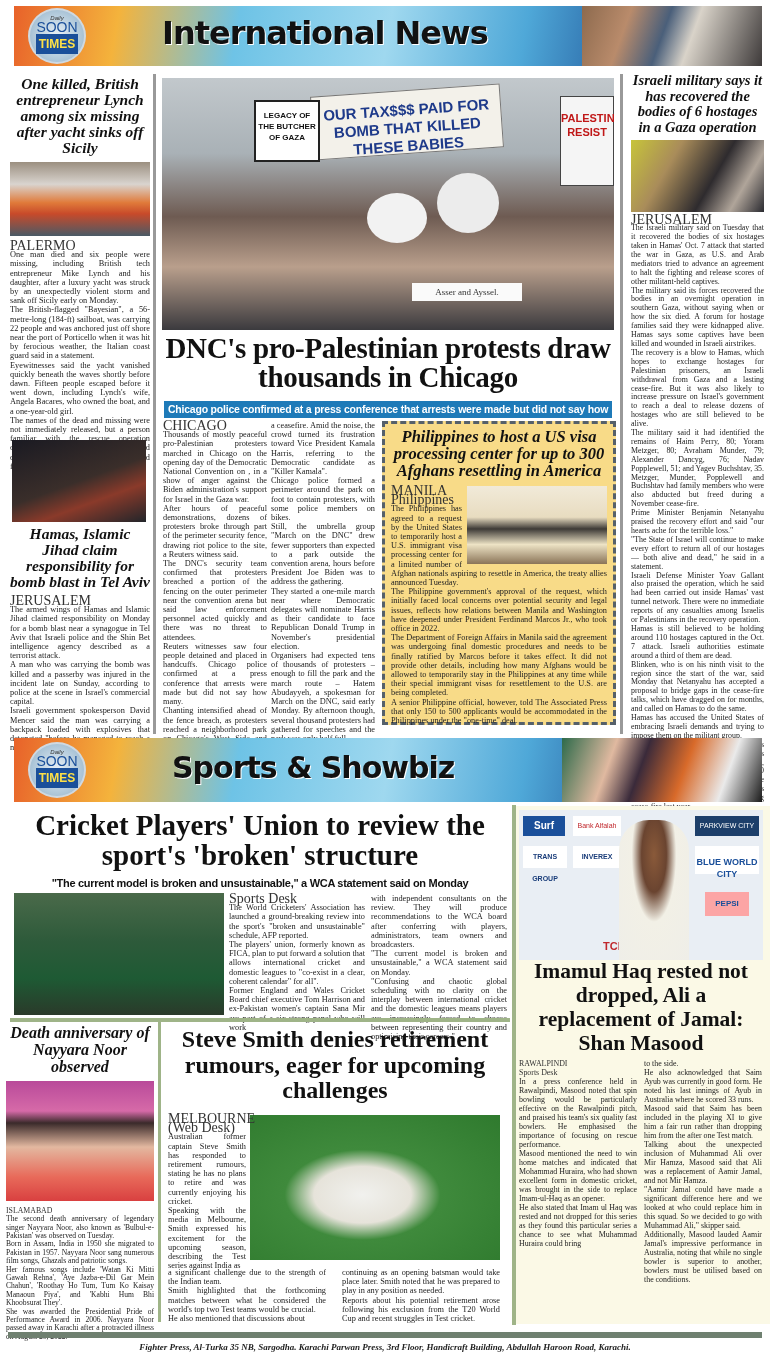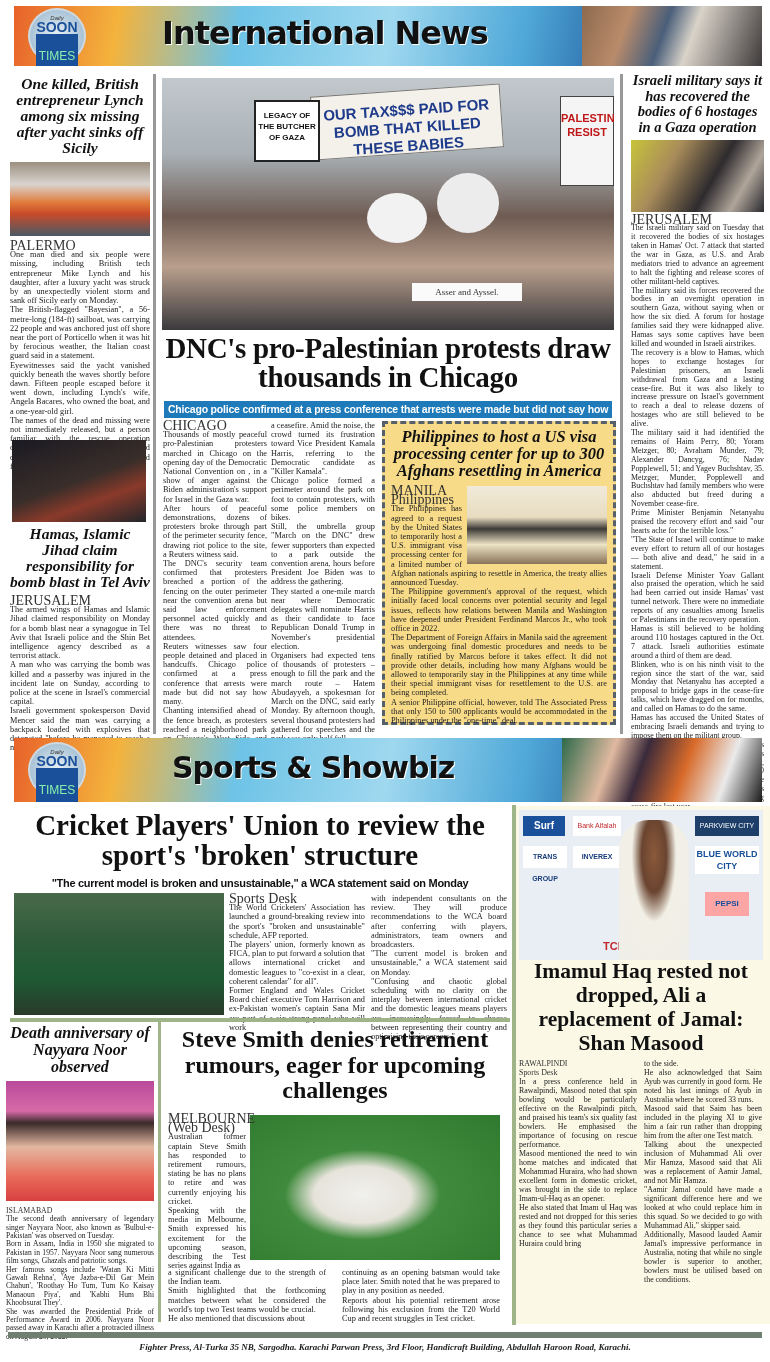--- a/index.html
+++ b/index.html
@@ -1,22 +1,22 @@
 <!DOCTYPE html>
 <html><head>
 <meta charset="utf-8">
 <style>
 *{box-sizing:border-box;margin:0;padding:0}
 body{width:770px;height:1362px;background:#fff;font-family:"Liberation Serif",serif;color:#111;position:relative;overflow:hidden}
 .abs{position:absolute}
 .banner{left:14px;width:748px;height:60px;background:linear-gradient(100deg,#e8622a 0%,#f4b33c 14%,#6ec3e6 30%,#9fd8ef 50%,#4fa8d8 68%,#2c6aa8 80%,#c9d6e3 100%);overflow:hidden}
 .banner .logo{position:absolute;left:14px;top:2px;width:58px;height:56px;border-radius:50%;background:radial-gradient(circle,#e9f1f7 0%,#a9c3d6 70%,#7d9db4 100%);border:2px solid #cfd9e2;text-align:center;font-family:"Liberation Sans",sans-serif}
 .logo .daily{font-size:6px;font-style:italic;color:#333;margin-top:5px;display:block}
-.logo .soon{font-size:14px;font-weight:bold;color:#1a4f9a;display:block;line-height:13px}
-.logo .times{font-size:12px;font-weight:normal;color:#86efac;background:#1a4f9a;display:inline-block;padding:16px 3px;line-height:12px}
+.logo .soon{font-size:14px;font-weight:normal;color:#1a4f9a;display:block;line-height:13px}
+.logo .times{font-size:12px;font-weight:bold;color:#fde047;background:#1a4f9a;display:inline-block;padding:4px 3px;line-height:12px}
 .banner .btitle{position:absolute;left:148px;top:8px;font-family:"DejaVu Sans",sans-serif;font-weight:bold;font-size:32px;color:#111;letter-spacing:-1px;text-shadow:1px 1px 0 #fff}
 .banner .collage{position:absolute;right:0;top:0;width:180px;height:60px;background:linear-gradient(110deg,#8d6a4e 0%,#b98b6b 25%,#4a5f7a 45%,#d9d3c9 60%,#3e3a3a 100%)}
 .col-rule{background:#999}
 .hl{font-weight:bold;text-align:center;color:#111}
 .it{font-style:italic}
 .body{font-size:8.3px;line-height:9.2px;text-align:justify;color:#222}
 .body p{margin:0}
 .dateline{font-size:14px;line-height:9.2px;color:#333}
 .img{background:#888;overflow:hidden}
 .subbar{background:#1e7ab8;color:#fff;font-family:"Liberation Sans",sans-serif;font-weight:bold;font-size:10.5px;text-align:center;line-height:16px;letter-spacing:-0.2px}
@@ -195,21 +195,21 @@
 </div>
 
 <div class="abs green-rule" style="left:512px;top:805px;width:4px;height:520px"></div>
 <div class="abs cream" style="left:516px;top:806px;width:260px;height:518px">
   <div class="img" style="position:absolute;left:3px;top:4px;width:244px;height:150px;background:#e9eef4">
     <div class="abs" style="left:4px;top:6px;width:42px;height:20px;background:#1a4f9a;color:#fff;font-family:'Liberation Sans',sans-serif;font-weight:bold;font-size:10px;text-align:center;line-height:20px">Surf</div>
     <div class="abs" style="left:54px;top:6px;width:48px;height:20px;background:#fff;color:#c0282d;font-family:'Liberation Sans',sans-serif;font-size:7px;text-align:center;line-height:20px">Bank Alfalah</div>
     <div class="abs" style="left:4px;top:36px;width:44px;height:22px;background:#fff;color:#1a3d7a;font-family:'Liberation Sans',sans-serif;font-weight:bold;font-size:7px;text-align:center;line-height:22px">TRANS GROUP</div>
     <div class="abs" style="left:176px;top:6px;width:64px;height:20px;background:#1d3f6a;color:#fff;font-family:'Liberation Sans',sans-serif;font-size:7px;text-align:center;line-height:20px">PARKVIEW CITY</div>
     <div class="abs" style="left:54px;top:36px;width:48px;height:22px;background:#fff;color:#1a3d7a;font-family:'Liberation Sans',sans-serif;font-weight:bold;font-size:7px;text-align:center;line-height:22px">INVEREX</div>
-    <div class="abs" style="left:176px;top:36px;width:64px;height:28px;background:#fff;color:#1a4f9a;font-family:'Liberation Sans',sans-serif;font-weight:bold;font-size:9px;text-align:center;line-height:12px;padding-top:2px">BLUE WORLD CITY</div>
+    <div class="abs" style="left:176px;top:36px;width:64px;height:28px;background:#fff;color:#1a4f9a;font-family:'Liberation Sans',sans-serif;font-weight:bold;font-size:9px;text-align:center;line-height:12px;padding-top:10px">BLUE WORLD CITY</div>
     <div class="abs" style="left:186px;top:82px;width:44px;height:24px;background:#fca5a5;color:#1a4f9a;font-family:'Liberation Sans',sans-serif;font-weight:bold;font-size:8px;text-align:center;line-height:24px">PEPSI</div>
     <div class="abs" style="left:84px;top:130px;width:30px;height:16px;color:#c0282d;font-family:'Liberation Sans',sans-serif;font-weight:bold;font-size:11px">TCL</div>
     <div class="abs" style="left:100px;top:10px;width:70px;height:140px;background:radial-gradient(ellipse at 50% 25%,#8a5a3a 0%,#6a4430 25%,#f2f0e6 45%,#efeee8 100%);border-radius:30px 30px 0 0"></div>
   </div>
   <div class="hl" style="position:absolute;left:2px;top:153px;width:246px;font-size:21.5px;line-height:24px">Imamul Haq rested not dropped, Ali a replacement of Jamal: Shan Masood</div>
   <div style="position:absolute;left:3px;top:253px;width:118px">
     <div class="dateline" style="font-size:7.9px">RAWALPINDI</div>
     <div class="dateline" style="font-size:7.9px">Sports Desk</div>
     <div class="body" style="font-size:7.9px;line-height:9px">
       <p>In a press conference held in Rawalpindi, Masood noted that spin bowling would be particularly effective on the Rawalpindi pitch, and praised his team's six quality fast bowlers. He emphasised the importance of focusing on rescue performance.</p>

